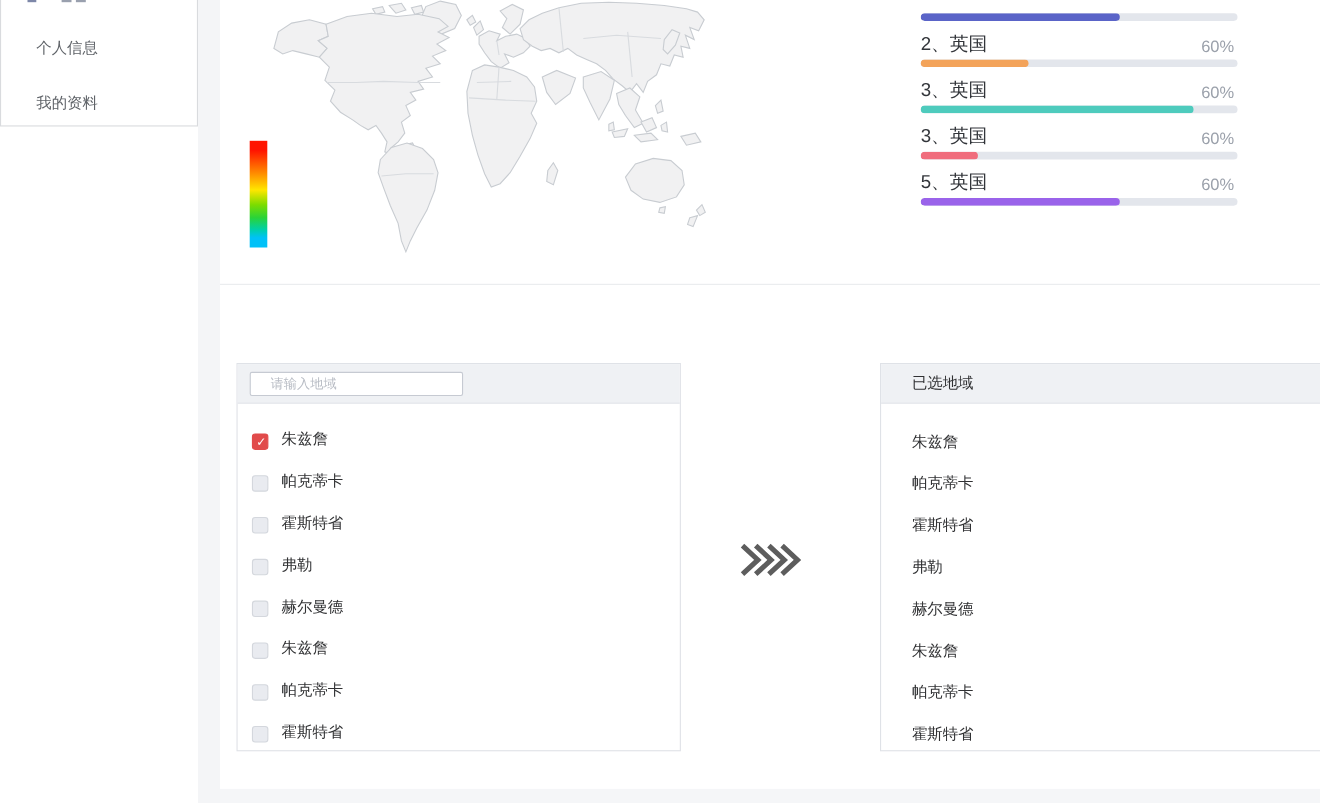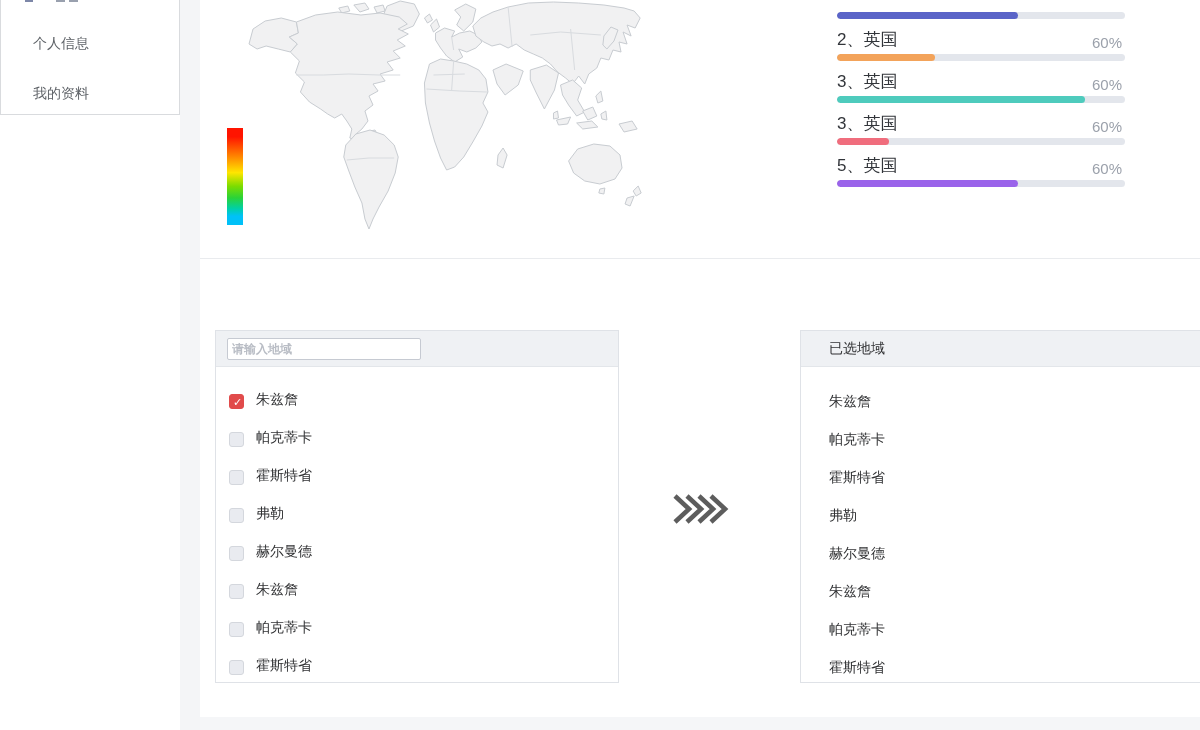--- a/index.html
+++ b/index.html
@@ -52,22 +52,22 @@
 
   
   .panel { position:absolute; top:330px; height:353px; background:#fff; border:1px solid #dfe2e7; }
   .panel.src { left:15px;  width:404px; }
   .panel.dst { left:600px; width:403px; }
   .panel-head { height:36px; background:#eff1f4; border-bottom:1px solid #e3e6ea;
     display:flex; align-items:center; }
   .panel.src .panel-head { padding-left:11px; }
   .panel.dst .panel-head { padding-left:28px; font-size:14px; color:#303133; }
   .search-input { width:194px; height:22px; border:1px solid #c6cad2; border-radius:2px;
-    background:#fff; font-size:12px; color:#303133; padding:0 4px; outline:none;
-    font-family:"Liberation Sans","DejaVu Sans",sans-serif;font-weight:bold; }
+    background:#fff; font-size:12px; color:#303133; padding:0 18px; outline:none;
+    font-family:"Liberation Sans","DejaVu Sans",sans-serif; }
   .search-input::placeholder { color:#b9bdc5; }
   .panel-body { padding-top:4px; }
   .panel.dst .panel-body { padding-top:6px; }
   .list-row { height:38px; display:flex; align-items:flex-end; padding-left:13px; cursor:pointer; }
   .panel.dst .list-row { padding-left:28px; }
   .row-label { font-size:14px; color:#303133; }
   .checkbox { width:15px; height:15px; border-radius:3px; background:#e9ebf0;
     border:1px solid #d4d7dd; margin-right:12px; position:relative; flex:0 0 15px; }
   .checkbox.checked { background:#e14b4b; border-color:#e14b4b; }
   .checkbox.checked::after { content:"\2713"; position:absolute; left:0; top:0; width:15px;

